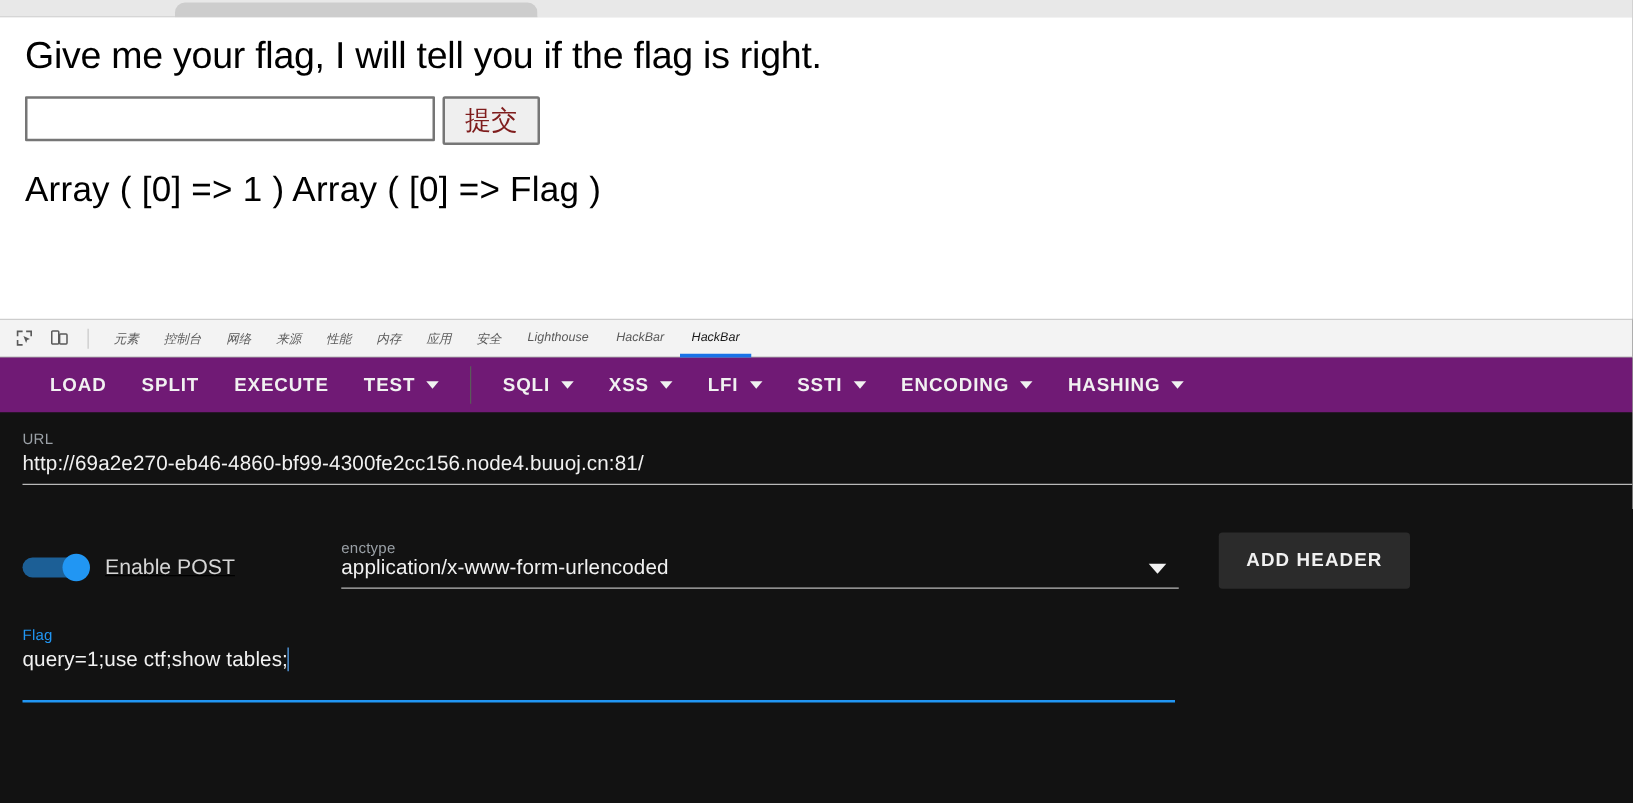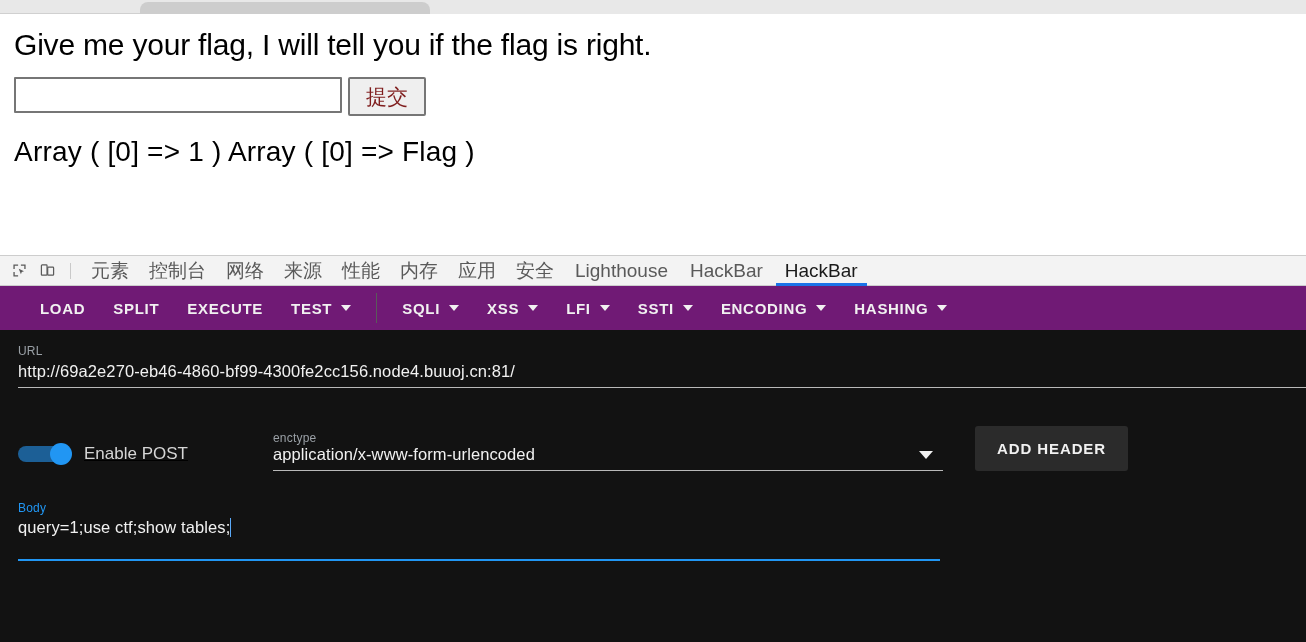--- a/index.html
+++ b/index.html
@@ -30,21 +30,21 @@
     position: absolute;
     left: 430px; top: 0;
     right: 0; height: 14px;
     background: #e8e8e8;
   }
 
   
   #page-content {
     height: 241px;
     background: #ffffff;
-    padding: 14px 0 0 14px;
+    padding: 14px 0 0 20px;
     position: relative;
   }
   #page-heading {
     font-size: 30px;
     font-weight: 400;
     color: #000;
     margin: 0 0 14px 0;
     line-height: 1.15;
     letter-spacing: -0.2px;
   }
@@ -114,24 +114,25 @@
     width: 1px; height: 16px;
     background: #c9c9c9;
     margin: 0 10px 0 8px;
   }
   .dt-tab {
     position: relative;
     height: 30px;
     display: flex;
     align-items: center;
     padding: 0 11px;
-    font-size: 19px;
+    font-size: 10px;
     color: #5a5a5a;
     cursor: pointer;
     white-space: nowrap;
+    font-style: italic;
   }
   .dt-tab.cjk { padding: 0 10px; }
   .dt-tab.active { color: #1a1a1a; }
   .dt-tab.active::after {
     content: "";
     position: absolute;
     left: 2px; right: 2px; bottom: 0;
     height: 3px;
     background: #1a73e8;
   }
@@ -419,19 +420,19 @@
           <span class="field-value">application/x-www-form-urlencoded</span>
           <span id="enctype-caret"></span>
         </div>
         <div id="enctype-underline"></div>
       </div>
 
       <button id="add-header-button">ADD HEADER</button>
     </div>
 
     <div id="body-row">
-      <div class="field-label" id="body-label">Body</div>
+      <div class="field-label" id="body-label">Flag</div>
       <div id="body-value"><span class="field-value" style="display:inline">query=1;use ctf;show tables;</span><span id="body-caret"></span></div>
       <div id="body-underline"></div>
     </div>
 
   </div>
 </div>
 
 </body></html>

